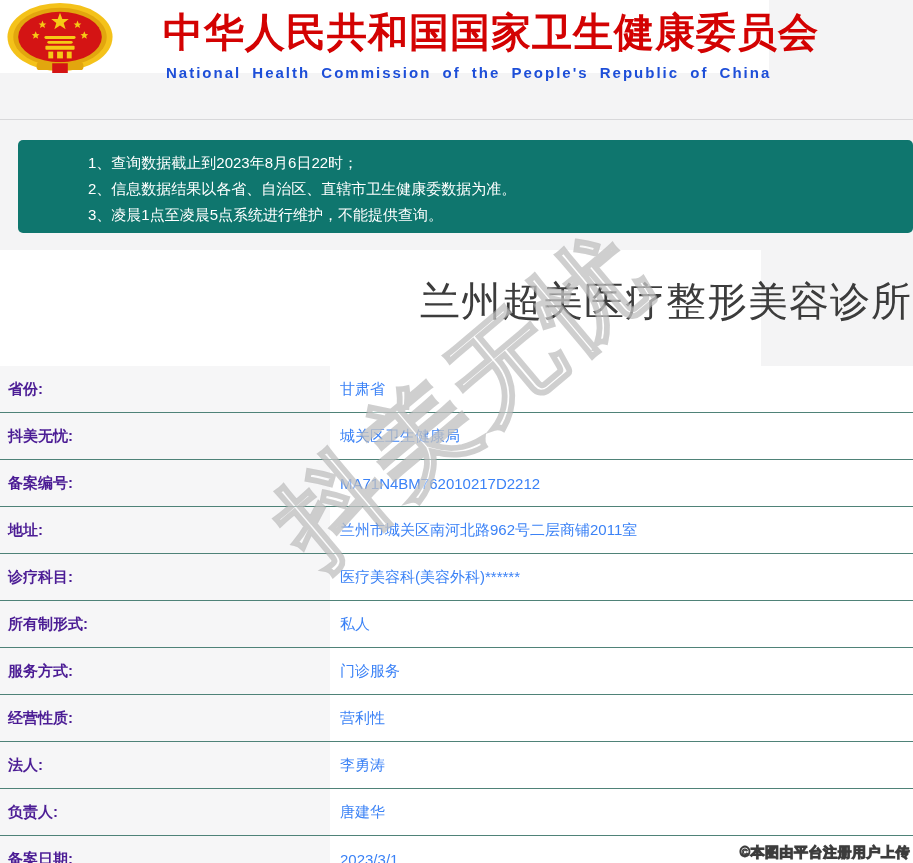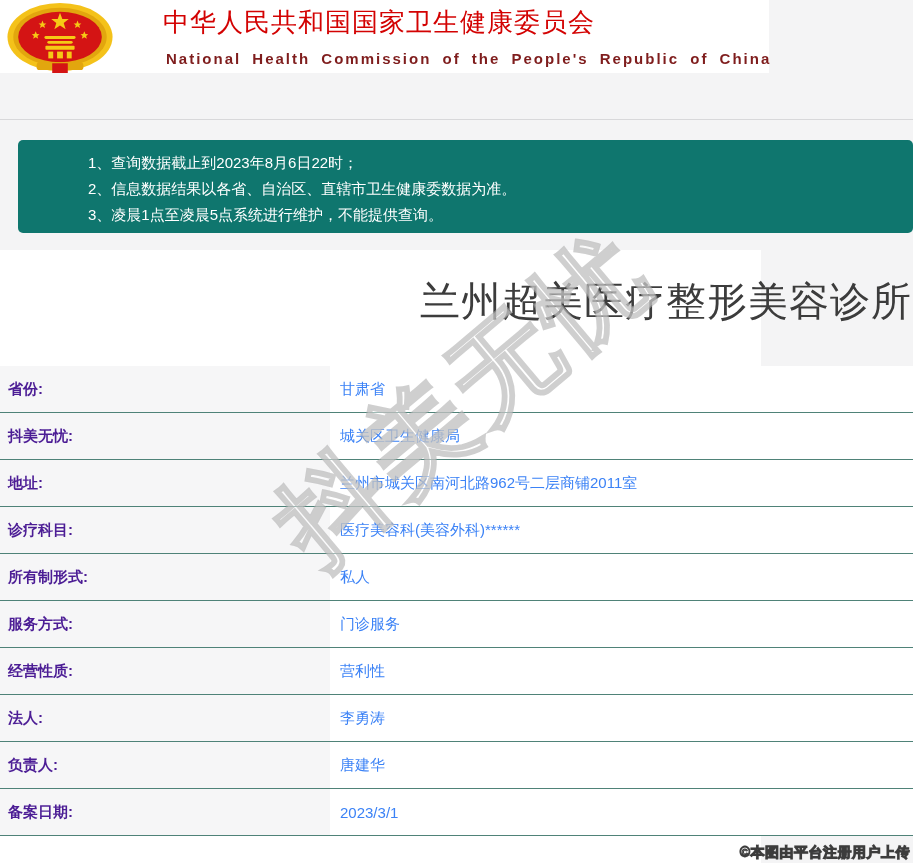--- a/index.html
+++ b/index.html
@@ -5,26 +5,26 @@
   html,body{margin:0;padding:0;}
   .page{
     position:relative;width:913px;height:863px;overflow:hidden;
     background:#f4f4f5;
     font-family:"Liberation Sans","DejaVu Sans",sans-serif;
   }
   
   .site-header{position:absolute;left:0;top:0;width:769px;height:73px;background:#ffffff;}
   .emblem{position:absolute;left:2px;top:1px;}
   .title-cn{
-    position:absolute;left:163px;top:5px;font-size:26px;font-weight:normal;
+    position:absolute;left:163px;top:5px;font-size:40px;font-weight:bold;
     color:#d30202;white-space:nowrap;letter-spacing:1px;
   }
   .title-en{
-    position:absolute;left:166px;top:50px;font-size:15px;font-weight:bold;
-    color:#7f1d1d;letter-spacing:2px;word-spacing:5px;white-space:nowrap;
+    position:absolute;left:166px;top:64px;font-size:15px;font-weight:bold;
+    color:#1d4ed8;letter-spacing:2px;word-spacing:5px;white-space:nowrap;
   }
   .header-divider{position:absolute;left:0;top:119px;width:913px;height:1px;background:#d8d8da;}
   
   .notice{
     position:absolute;left:18px;top:140px;width:895px;height:93px;
     box-sizing:border-box;border-radius:5px;background:#0f766e;
     color:#ffffff;font-size:15px;line-height:26px;
     padding:10px 10px 0 70px;
   }
   .notice-line{white-space:nowrap;}
@@ -108,20 +108,24 @@
   <div class="field-row">
     <div class="flabel">省份:</div>
     <div class="fvalue">甘肃省</div>
   </div>
 
   <div class="field-row">
     <div class="flabel">抖美无忧:</div>
     <div class="fvalue">城关区卫生健康局</div>
   </div>
 
+  <div class="field-row">
+    <div class="flabel">备案编号:</div>
+    <div class="fvalue">MA71N4BM762010217D2212</div>
+  </div>
 
   <div class="field-row">
     <div class="flabel">地址:</div>
     <div class="fvalue">兰州市城关区南河北路962号二层商铺2011室</div>
   </div>
 
   <div class="field-row">
     <div class="flabel">诊疗科目:</div>
     <div class="fvalue">医疗美容科(美容外科)******</div>
   </div>

